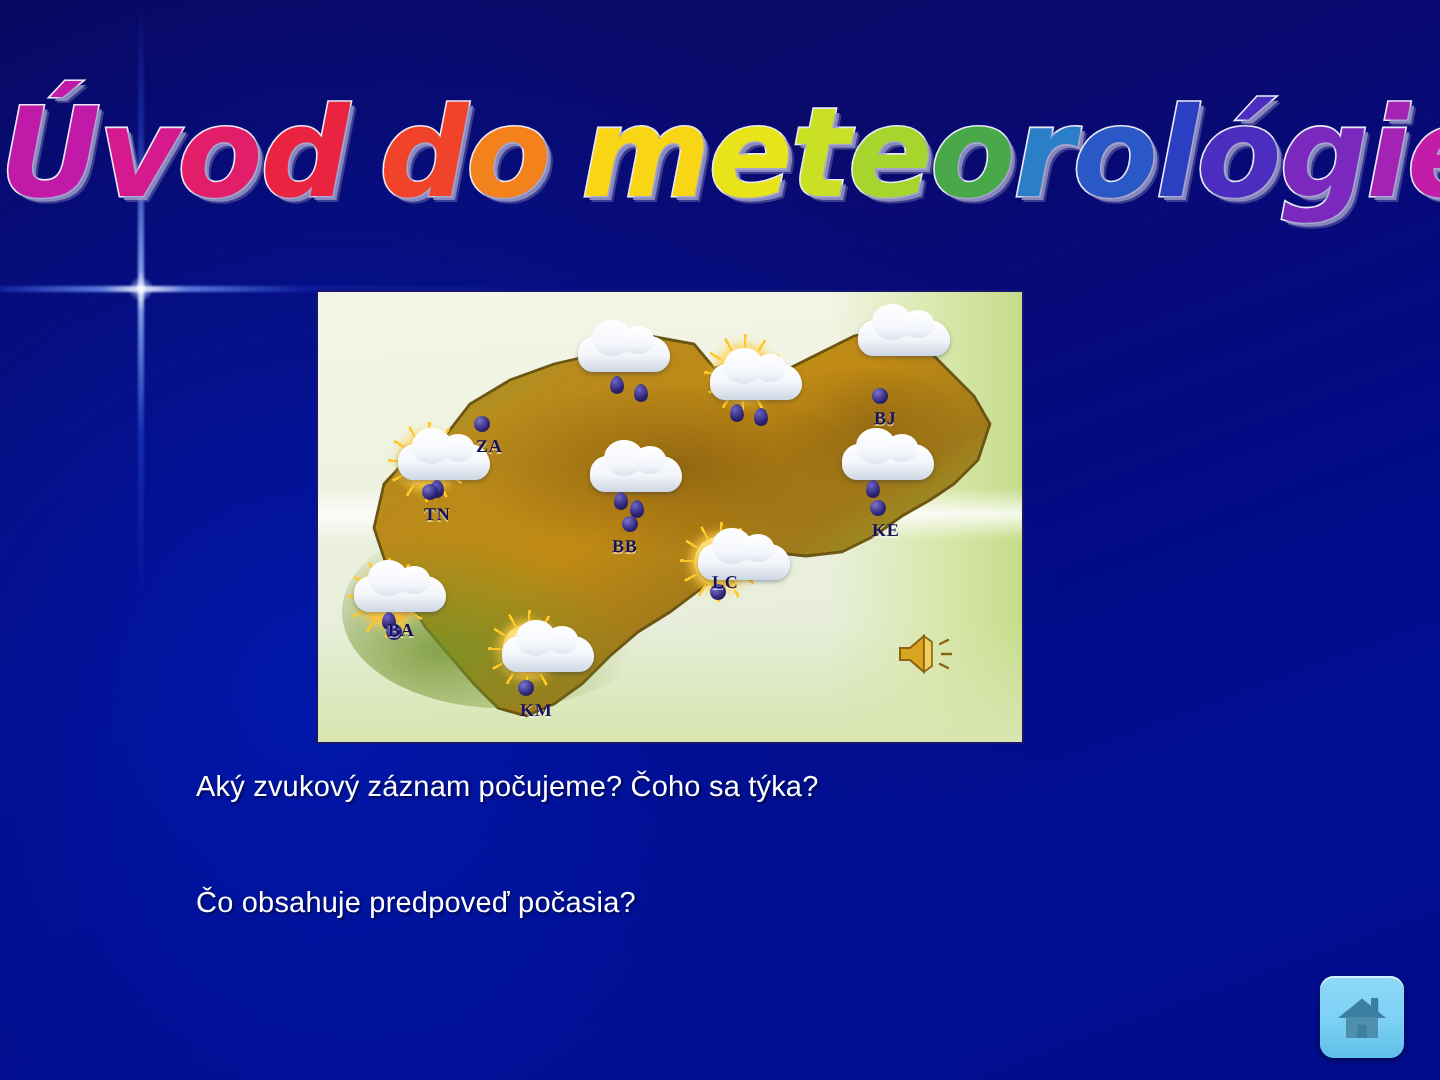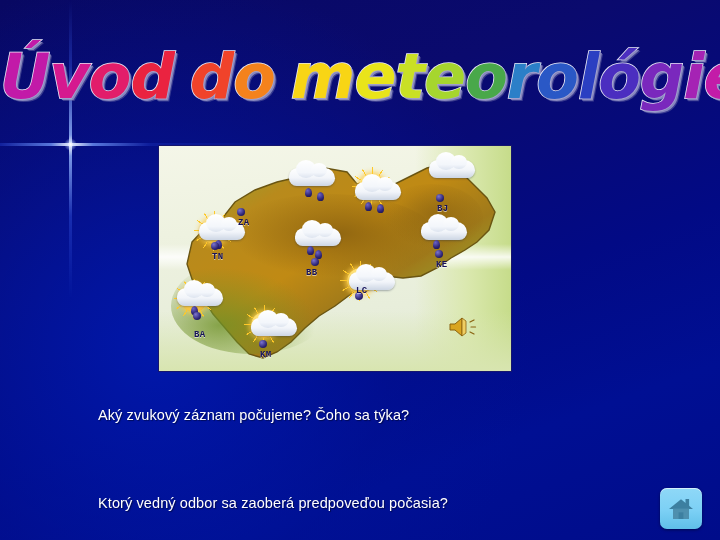--- a/index.html
+++ b/index.html
@@ -142,37 +142,37 @@
     position:absolute; width:7px; height:9px;
     background:radial-gradient(circle at 35% 30%, #6b63c8 0%, #2e2473 60%, #170f4d 100%);
     border-radius:50% 50% 50% 50%/60% 60% 40% 40%;
   }
   .citydot {
     position:absolute; width:8px; height:8px; border-radius:50%;
     background:radial-gradient(circle at 34% 30%, #7b74cf 0%, #2d2474 62%, #120c42 100%);
   }
   .citylbl {
     position:absolute;
-    font-family:Liberation Mono, monospace;
+    font-family:Liberation Serif, serif;
     font-weight:bold; font-size:9px; color:#16125a;
     letter-spacing:.4px;
     text-shadow:0 1px 0 rgba(255,255,255,.55);
   }
 
   
   #speaker { position:absolute; left:288px; top:168px; width:34px; height:26px; }
 
   
   .qline {
     position:absolute; left:98px;
     font-size:14.5px; color:#ffffff;
     letter-spacing:.1px;
     text-shadow:1px 1px 1px rgba(0,0,0,.45);
   }
-  #q1 { top:407px; }
+  #q1 { top:386px; }
   #q2 { top:444px; }
   #q3 { top:495px; }
 
   
   #home-btn {
     position:absolute; left:660px; top:488px;
     width:42px; height:41px;
     background:linear-gradient(to bottom,#8fd8f7 0%,#7cd0f5 55%,#5fbfe8 100%);
     border-radius:7px;
     box-shadow:0 1px 3px rgba(0,0,0,.45), inset 0 1px 0 rgba(255,255,255,.6);
@@ -265,38 +265,38 @@
         <div class="citylbl" style="left: 278px; top: 58px;">BJ</div>
         <div class="citydot" style="left: 52px; top: 96px;"></div>
         <div class="citylbl" style="left: 53px; top: 106px;">TN</div>
         <div class="citydot" style="left: 152px; top: 112px;"></div>
         <div class="citylbl" style="left: 147px; top: 122px;">BB</div>
         <div class="citydot" style="left: 276px; top: 104px;"></div>
         <div class="citylbl" style="left: 277px; top: 114px;">KE</div>
         <div class="citydot" style="left: 196px; top: 146px;"></div>
         <div class="citylbl" style="left: 197px; top: 140px;">LC</div>
         <div class="citydot" style="left: 34px; top: 166px;"></div>
-        <div class="citylbl" style="left: 35px; top: 184px;">BA</div>
+        <div class="citylbl" style="left: 35px; top: 164px;">BA</div>
         <div class="citydot" style="left: 100px; top: 194px;"></div>
         <div class="citylbl" style="left: 101px; top: 204px;">KM</div>
       </div>
 
     <svg id="speaker" viewBox="0 0 34 26">
       <path d="M3,10 h5 L15,4 v18 L8,16 H3 Z" fill="#d9a521" stroke="#8a6310" stroke-width="1"></path>
       <path d="M15,4 v18 L19,19 v-12 Z" fill="#f0ce62" stroke="#8a6310" stroke-width=".8"></path>
       <g stroke="#8a6310" stroke-width="1.2" stroke-linecap="round">
         <path d="M23,8 l4,-2"></path>
           <path d="M24,13 h4.5"></path>
           <path d="M23,18 l4,2"></path>
       </g>
     </svg>
   </div>
 
   <div class="qline" id="q1">Aký zvukový záznam počujeme? Čoho sa týka?</div>
-  <div class="qline" id="q3">Ktorý vedný odbor sa zaoberá predpoveďou počasia?</div>
+  <div class="qline" id="q2">Čo obsahuje predpoveď počasia?</div>
 
   <div id="home-btn" title="home" role="button">
     <svg width="28" height="26" viewBox="0 0 28 26">
       <rect x="18.5" y="3" width="3.6" height="8" fill="#3d7fa0"></rect>
       <path d="M2,13 L14,3.2 L26,13 Z" fill="#3d7fa0"></path>
       <rect x="6" y="12.6" width="16" height="10.4" fill="#4e8fae"></rect>
       <rect x="11.6" y="16.4" width="4.8" height="6.6" fill="#3d7fa0"></rect>
     </svg>
   </div>
 

